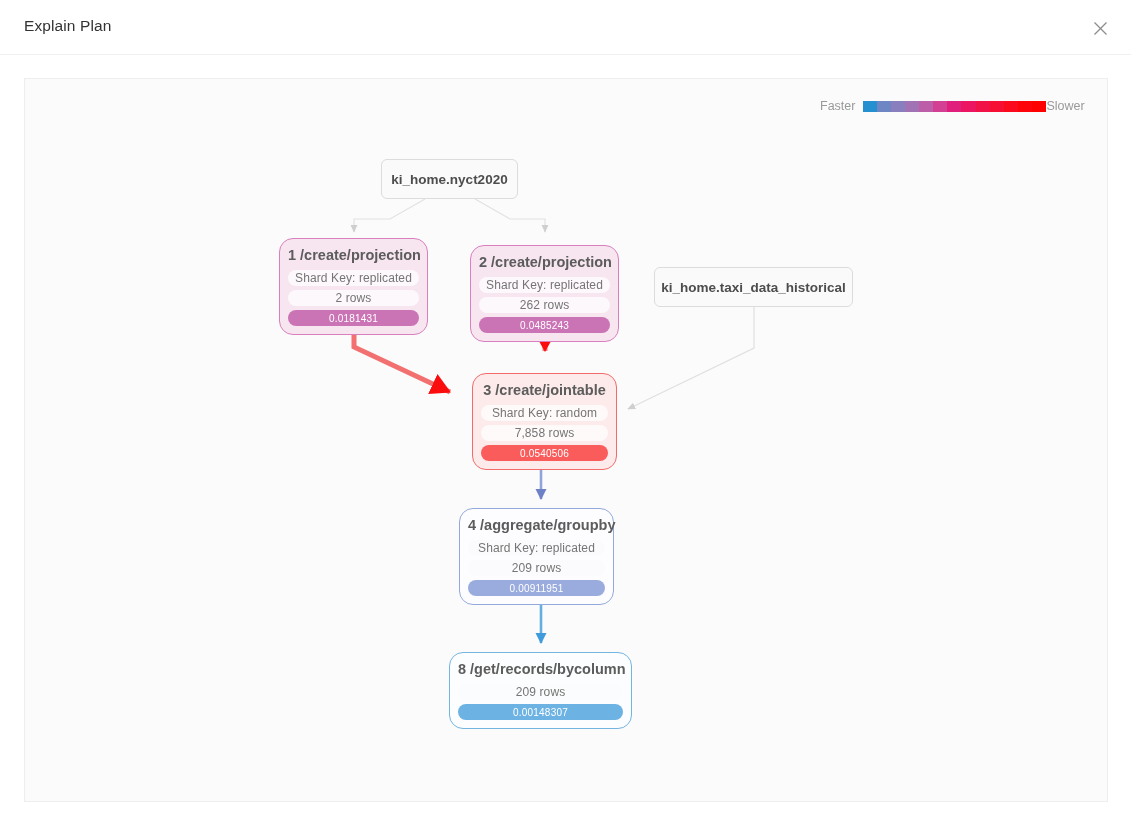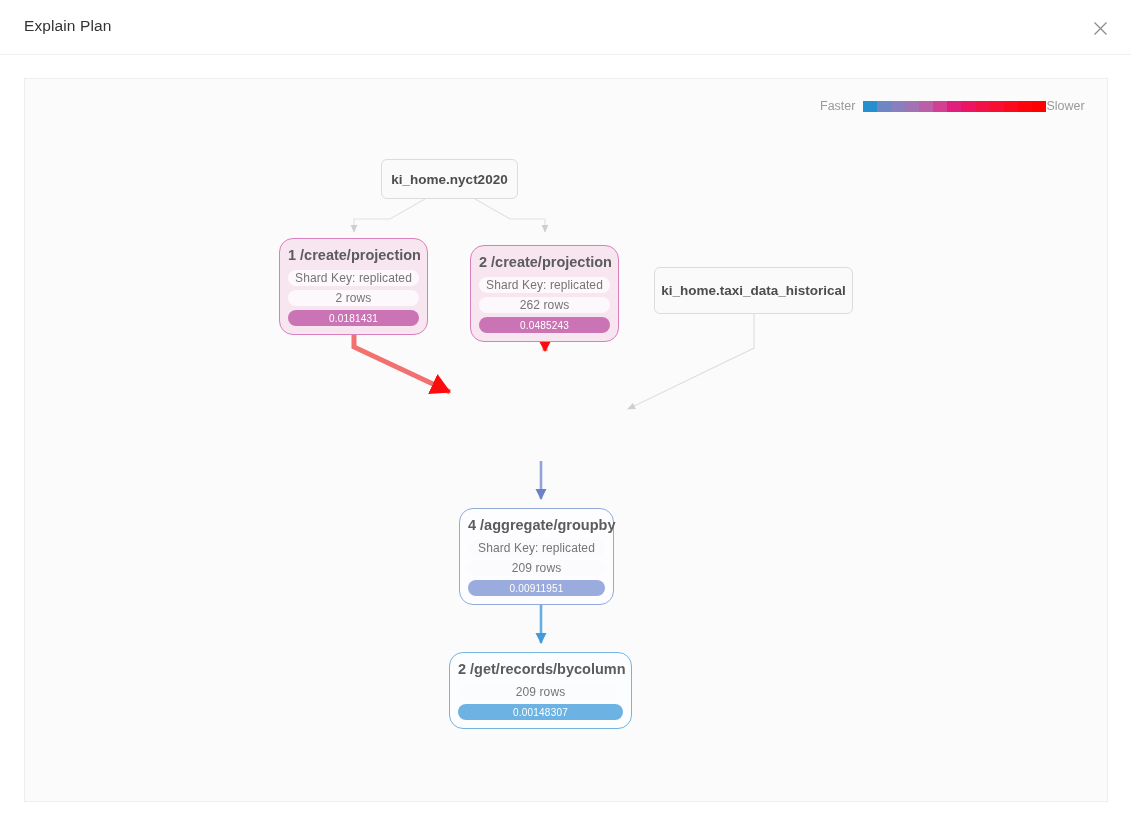--- a/index.html
+++ b/index.html
@@ -217,46 +217,52 @@
 
       <g>
         <path d="M 516,517 L 516,564" fill="none" stroke="#64aee0" stroke-width="2.6" marker-end="url(#ah-blue)"></path>
       </g>
     </svg>
 
     <div class="node table-node" style="left:356px; top:80px; width:137px; height:40px;">
       <span>ki_home.nyct2020</span>
     </div>
 
-    <div class="node table-node" style="left:629px; top:188px; width:199px; height:47px;justify-content:center;">
+    <div class="node table-node" style="left:629px; top:188px; width:199px; height:40px;justify-content:center;">
       <span>ki_home.taxi_data_historical</span>
     </div>
 
     <div class="node op-node skin-magenta" style="left:254px; top:159px; width:149px;">
       <div class="op-title">1 /create/projection</div>
       <div class="pill meta">Shard Key: replicated</div>
       <div class="pill meta">2 rows</div>
       <div class="pill time">0.0181431</div>
     </div>
 
     <div class="node op-node skin-magenta" style="left:445px; top:159px; width:149px;margin-top:7px;">
       <div class="op-title">2 /create/projection</div>
       <div class="pill meta">Shard Key: replicated</div>
       <div class="pill meta">262 rows</div>
       <div class="pill time">0.0485243</div>
     </div>
 
+    <div class="node op-node skin-red" style="left:447px; top:294px; width:145px;">
+      <div class="op-title">3 /create/jointable</div>
+      <div class="pill meta">Shard Key: random</div>
+      <div class="pill meta">7,858 rows</div>
+      <div class="pill time">0.0540506</div>
+    </div>
 
     <div class="node op-node skin-periwinkle" style="left:434px; top:429px; width:155px;">
       <div class="op-title">4 /aggregate/groupby</div>
       <div class="pill meta">Shard Key: replicated</div>
       <div class="pill meta">209 rows</div>
       <div class="pill time">0.00911951</div>
     </div>
 
     <div class="node op-node skin-blue" style="left:424px; top:573px; width:183px;">
-      <div class="op-title">2 /get/records/bycolumn</div>
+      <div class="op-title">8 /get/records/bycolumn</div>
       <div class="pill meta">209 rows</div>
       <div class="pill time">0.00148307</div>
     </div>
 
   </div>
 </div>
 
 </body></html>

